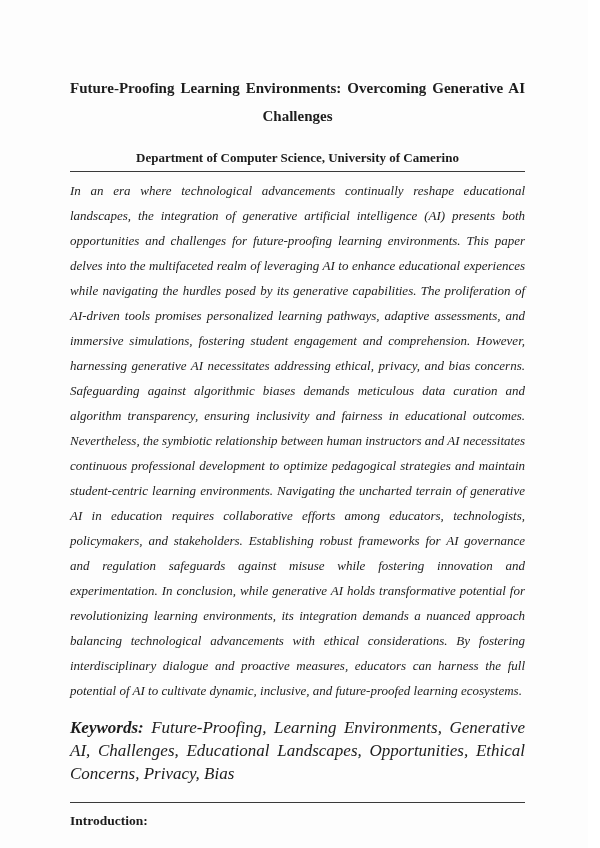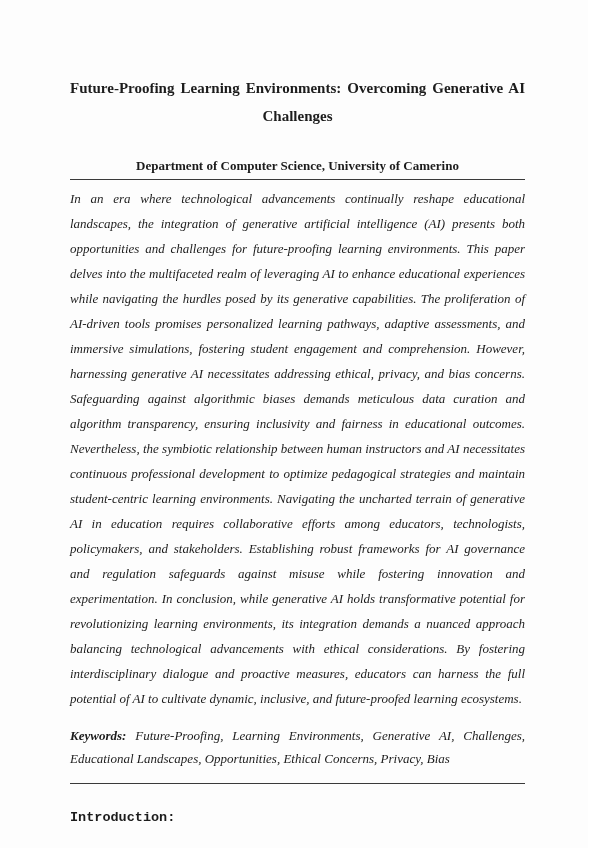--- a/index.html
+++ b/index.html
@@ -29,21 +29,21 @@
     text-align: center;
   }
   .authors {
     margin-top: 7px;
     font-size: 13px;
     font-weight: bold;
     line-height: 16px;
     text-align: center;
   }
   .affiliation {
-    margin-top: 28px;
+    margin-top: 20px;
     font-size: 13px;
     font-weight: bold;
     line-height: 16px;
     text-align: center;
   }
   .rule {
     border: none;
     border-top: 1.5px solid #3a3a3a;
     margin: 0;
   }
@@ -58,32 +58,31 @@
   }
   .abstract-body {
     margin-top: 6px;
     font-size: 13px;
     font-style: italic;
     line-height: 25px;
     text-align: justify;
   }
   .keywords {
     margin-top: 2px;
-    font-size: 13px;
+    font-size: 17px;
     font-style: italic;
     line-height: 23px;
     text-align: justify;
   }
   .keywords-label { font-weight: bold; }
   .introduction-heading {
-    margin-top: 25px;
+    margin-top: 9px;
     font-size: 13.5px;
     font-weight: bold;
     line-height: 17px;
-    font-family: Liberation Mono, monospace;
   }
 </style>
 </head>
 <body>
 
 <div class="page">
 
   <h1 class="paper-title">
     <span class="title-line-1">Future-Proofing Learning Environments: Overcoming Generative AI</span>
     <span class="title-line-2">Challenges</span>

